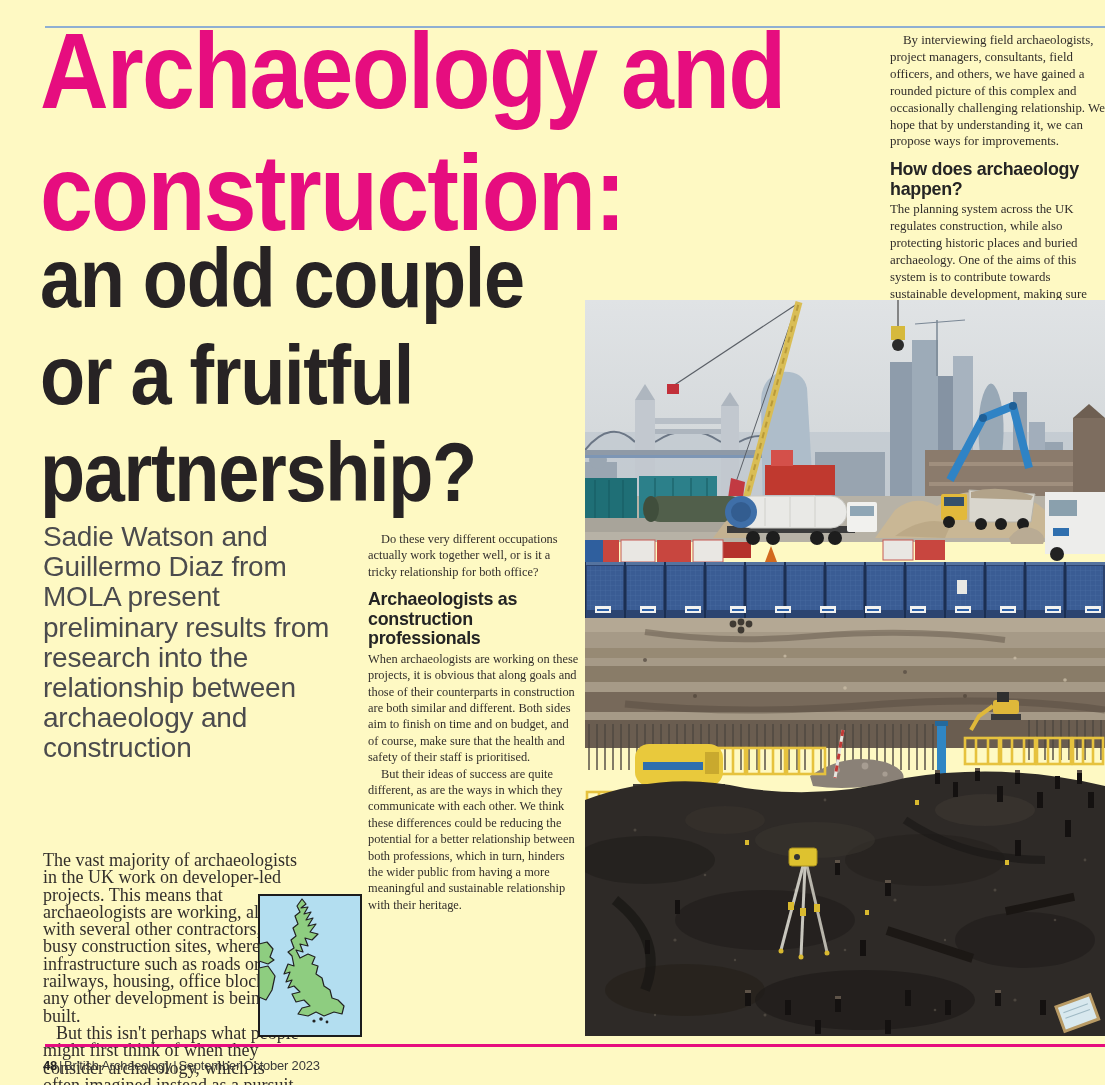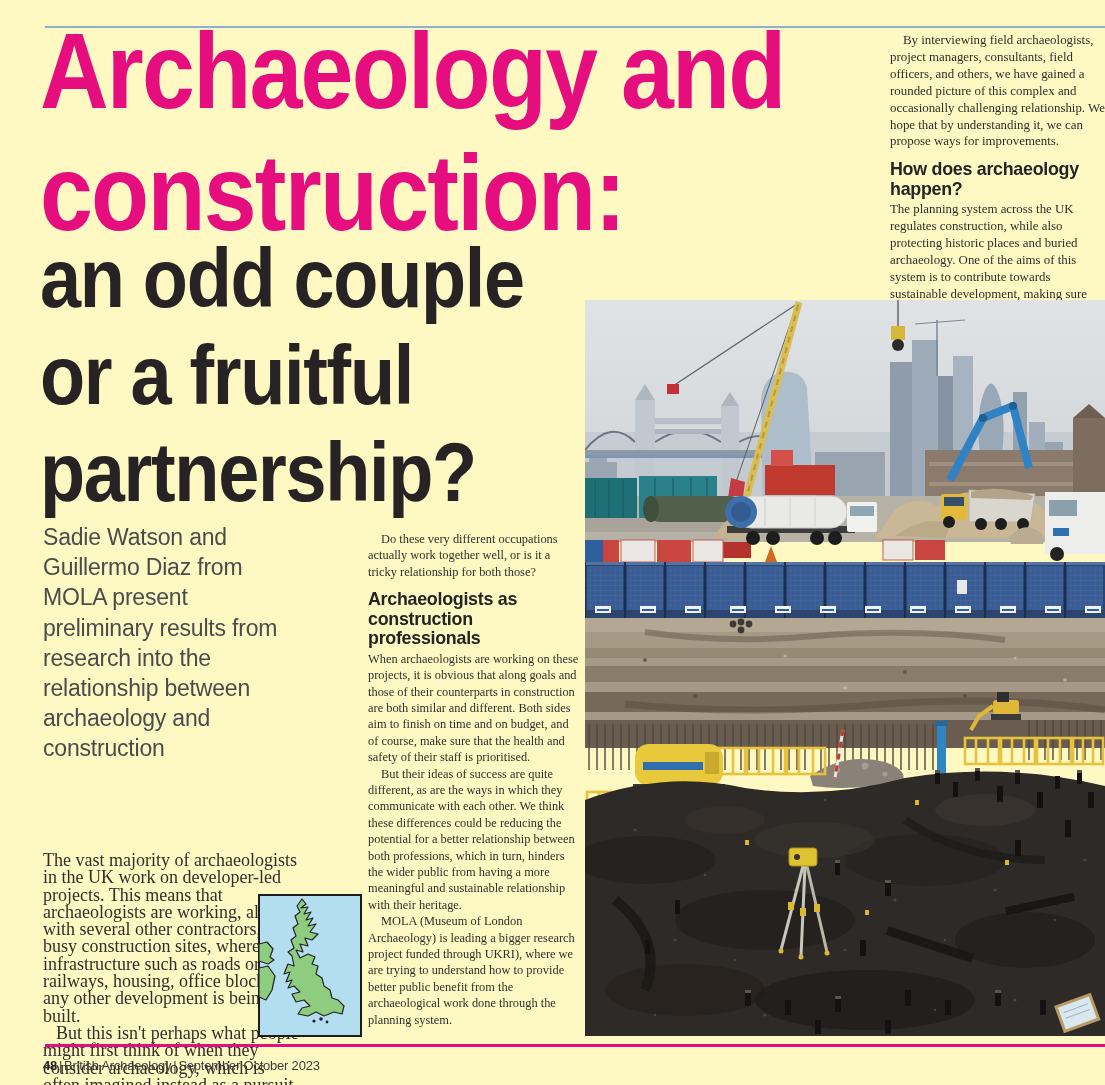--- a/index.html
+++ b/index.html
@@ -9,21 +9,21 @@
   .top-rule{left:45px;top:26px;width:1060px;height:2px;background:#8fafd2;}
   .bottom-rule{left:45px;top:1044px;width:1060px;height:3px;background:#e60d7f;}
 
   .headline-pink{position:absolute;left:40px;top:10px;width:900px;
     font-size:108px;line-height:1.13;font-weight:700;letter-spacing:-2px;
     color:#e60d7f;white-space:pre-line;transform:scaleX(.88);transform-origin:top left;}
   .headline-black{position:absolute;left:40px;top:230px;width:640px;
     font-size:84px;line-height:97px;font-weight:700;letter-spacing:-1.5px;
     color:#272324;white-space:pre-line;transform:scaleX(.88);transform-origin:top left;}
   .standfirst{position:absolute;left:43px;top:522px;width:360px;
-    font-size:23px;line-height:30.2px;color:#4b4b4d;white-space:pre-line;letter-spacing:-.2px;}
+    font-size:28px;line-height:30.2px;color:#4b4b4d;white-space:pre-line;letter-spacing:-.2px;}
 
   .col{position:absolute;font-family:"Liberation Serif",serif;color:#322e2b;text-align:left;}
   .col p{margin:0;}
   .col p.indent{text-indent:13px;}
   .col h2{font-family:"Liberation Sans",sans-serif;font-weight:700;color:#242424;
     font-size:19px;line-height:19.5px;margin:9px 0 3px 0;letter-spacing:-.3px;
     transform:scaleX(.94);transform-origin:left;}
   .col-left{left:43px;top:852px;width:258px;font-size:18px;line-height:17.3px;}
   .col-mid{left:368px;top:531px;width:214px;font-size:12.4px;line-height:16.4px;}
   .col-right{left:890px;top:32px;width:218px;font-size:12.9px;line-height:16.9px;}
@@ -57,25 +57,24 @@
 relationship between
 archaeology and
 construction</div>
 
   <div class="col col-left">
     <p>The vast majority of archaeologists in the UK work on developer-led projects. This means that archaeologists are working, along with several other contractors, on busy construction sites, where infrastructure such as roads or railways, housing, office blocks, or any other development is being built.</p>
     <p class="indent">But this isn't perhaps what people might first think of when they consider archaeology, which is often imagined instead as a pursuit carried out on rural excavations with large open trenches full of archaeologists gently trowelling.</p>
   </div>
 
   <div class="col col-mid">
-    <p class="indent">Do these very different occupations actually work together well, or is it a tricky relationship for both those?</p>
+    <p class="indent">Do these very different occupations actually work together well, or is it a tricky relationship for both office?</p>
     <h2>Archaeologists as construction professionals</h2>
     <p>When archaeologists are working on these projects, it is obvious that along goals and those of their counterparts in construction are both similar and different. Both sides aim to finish on time and on budget, and of course, make sure that the health and safety of their staff is prioritised.</p>
     <p class="indent">But their ideas of success are quite different, as are the ways in which they communicate with each other. We think these differences could be reducing the potential for a better relationship between both professions, which in turn, hinders the wider public from having a more meaningful and sustainable relationship with their heritage.</p>
-    <p class="indent">MOLA (Museum of London Archaeology) is leading a bigger research project funded through UKRI), where we are trying to understand how to provide better public benefit from the archaeological work done through the planning system.</p>
   </div>
 
   <div class="col col-right">
     <p class="indent">By interviewing field archaeologists, project managers, consultants, field officers, and others, we have gained a rounded picture of this complex and occasionally challenging relationship. We hope that by understanding it, we can propose ways for improvements.</p>
     <h2>How does archaeology happen?</h2>
     <p>The planning system across the UK regulates construction, while also protecting historic places and buried archaeology. One of the aims of this system is to contribute towards sustainable development, making sure</p>
   </div>
 
   <div class="map-wrap">
     <svg viewBox="0 0 104 143">

